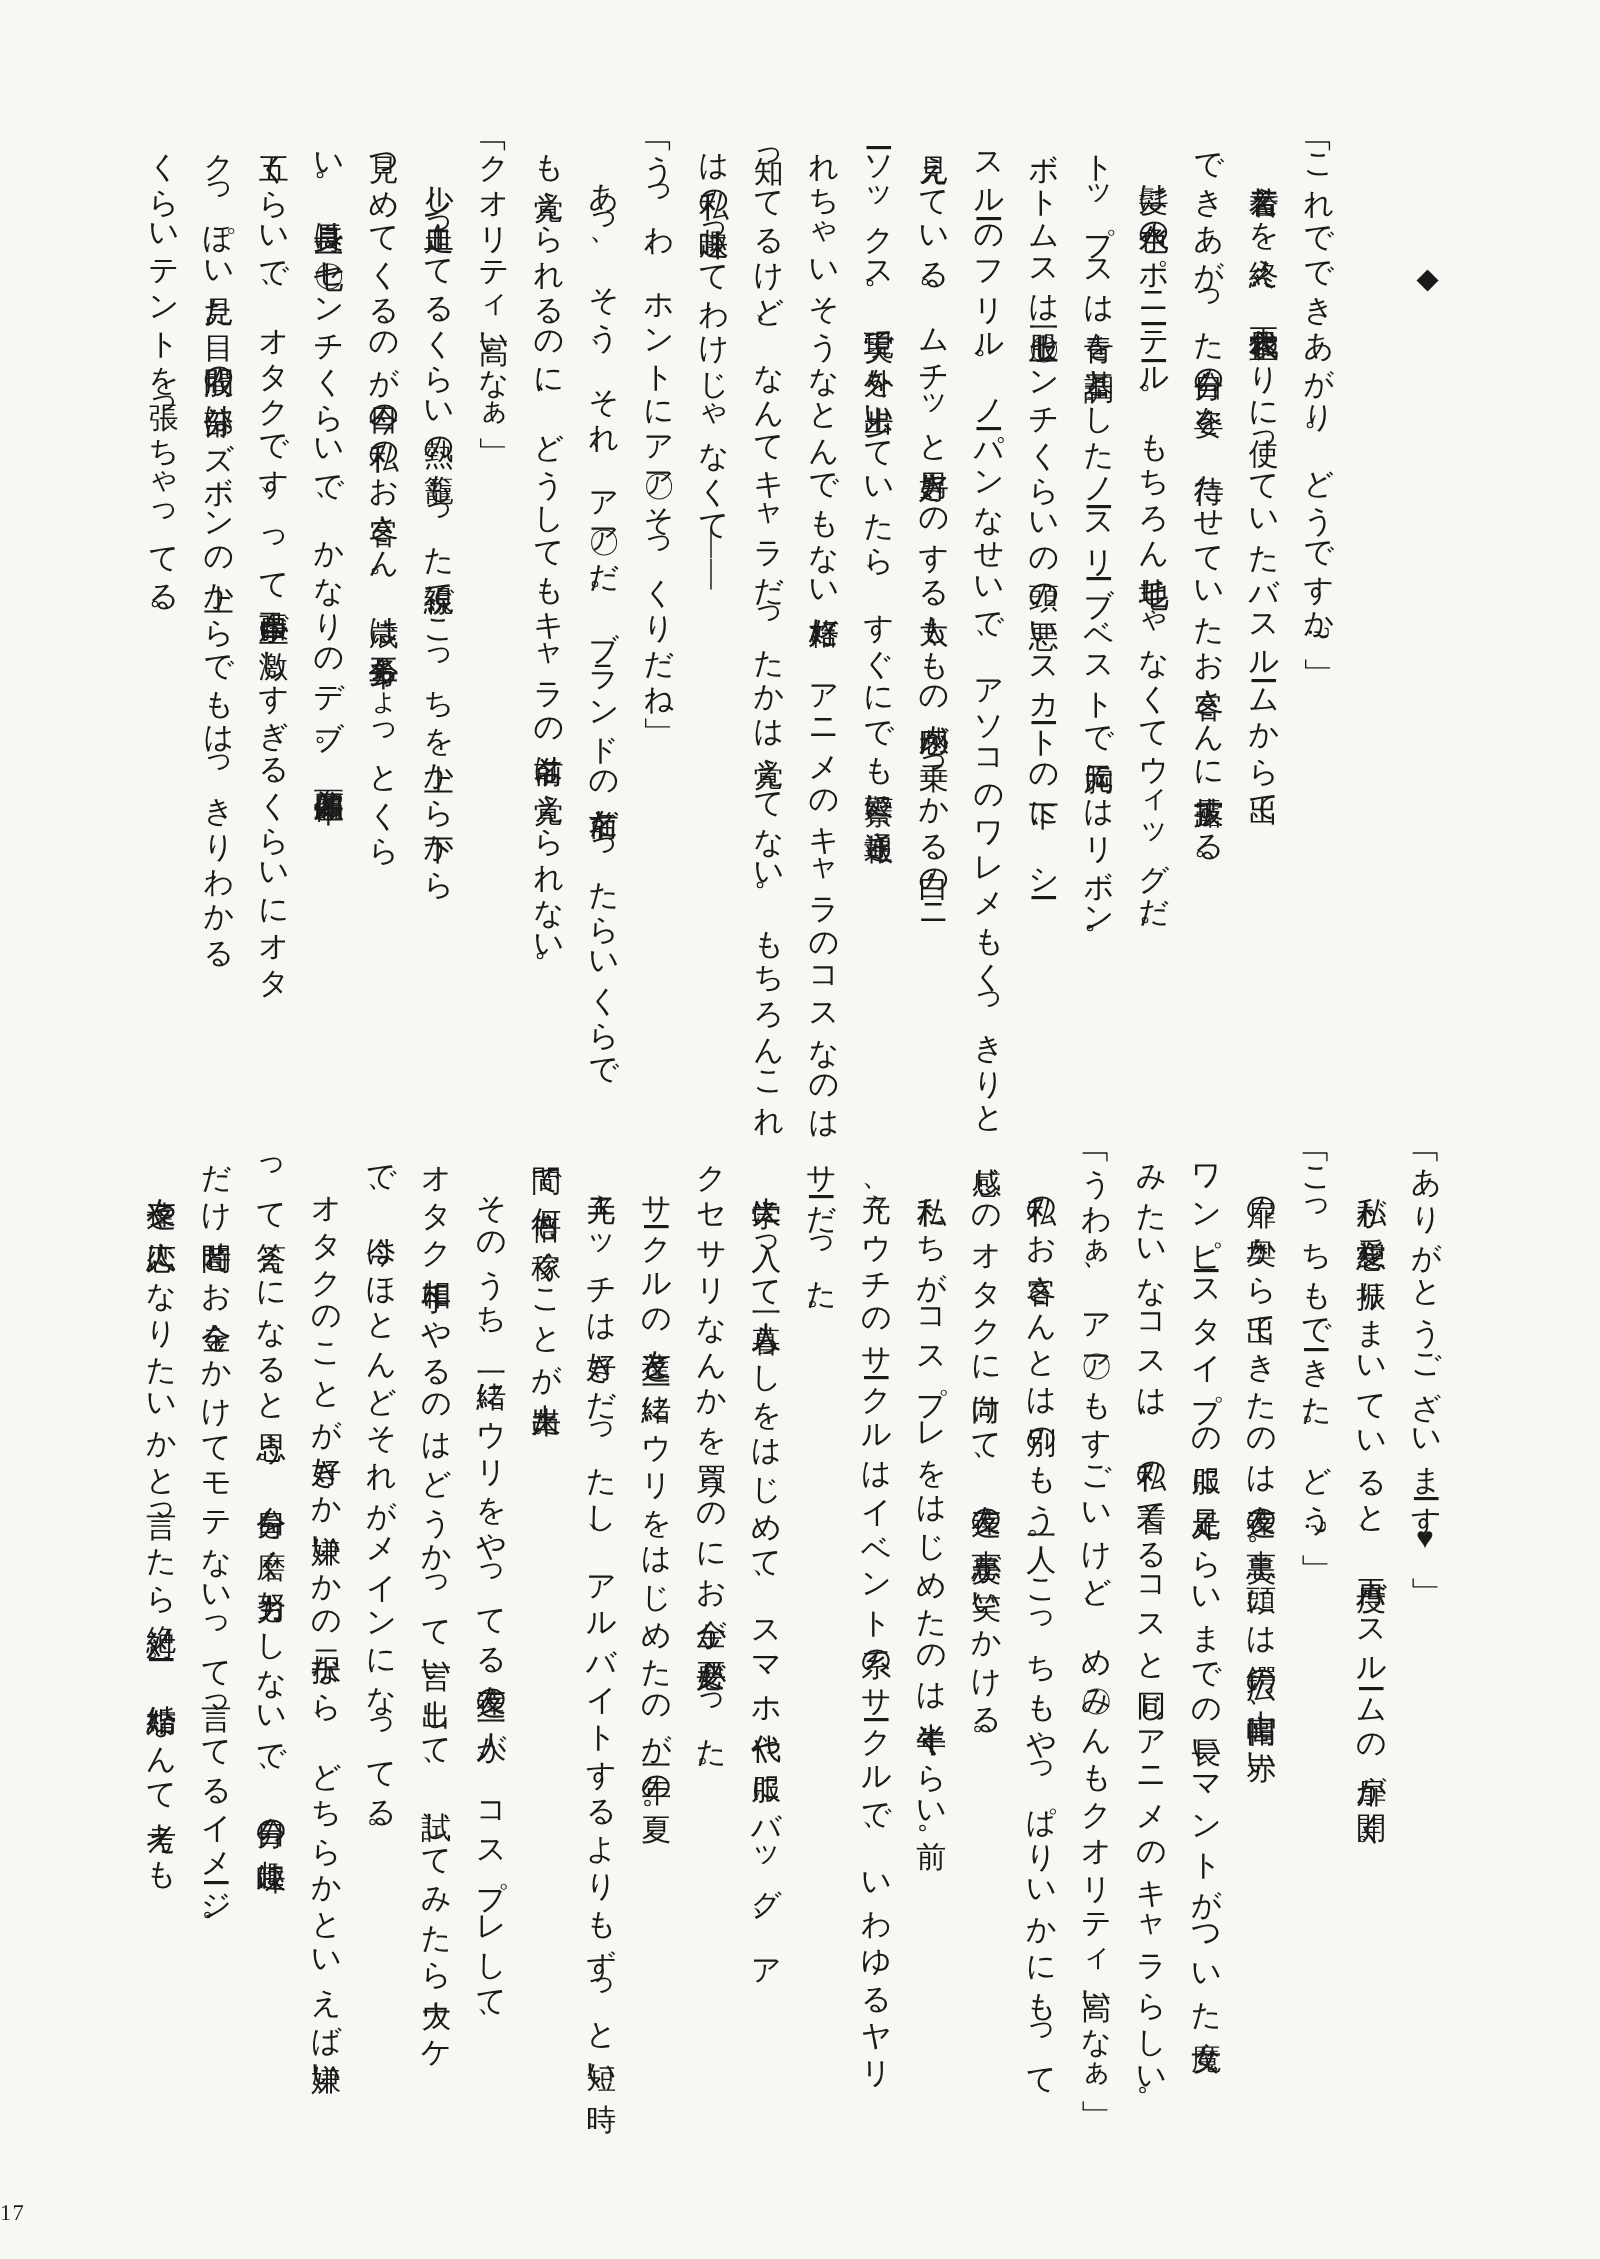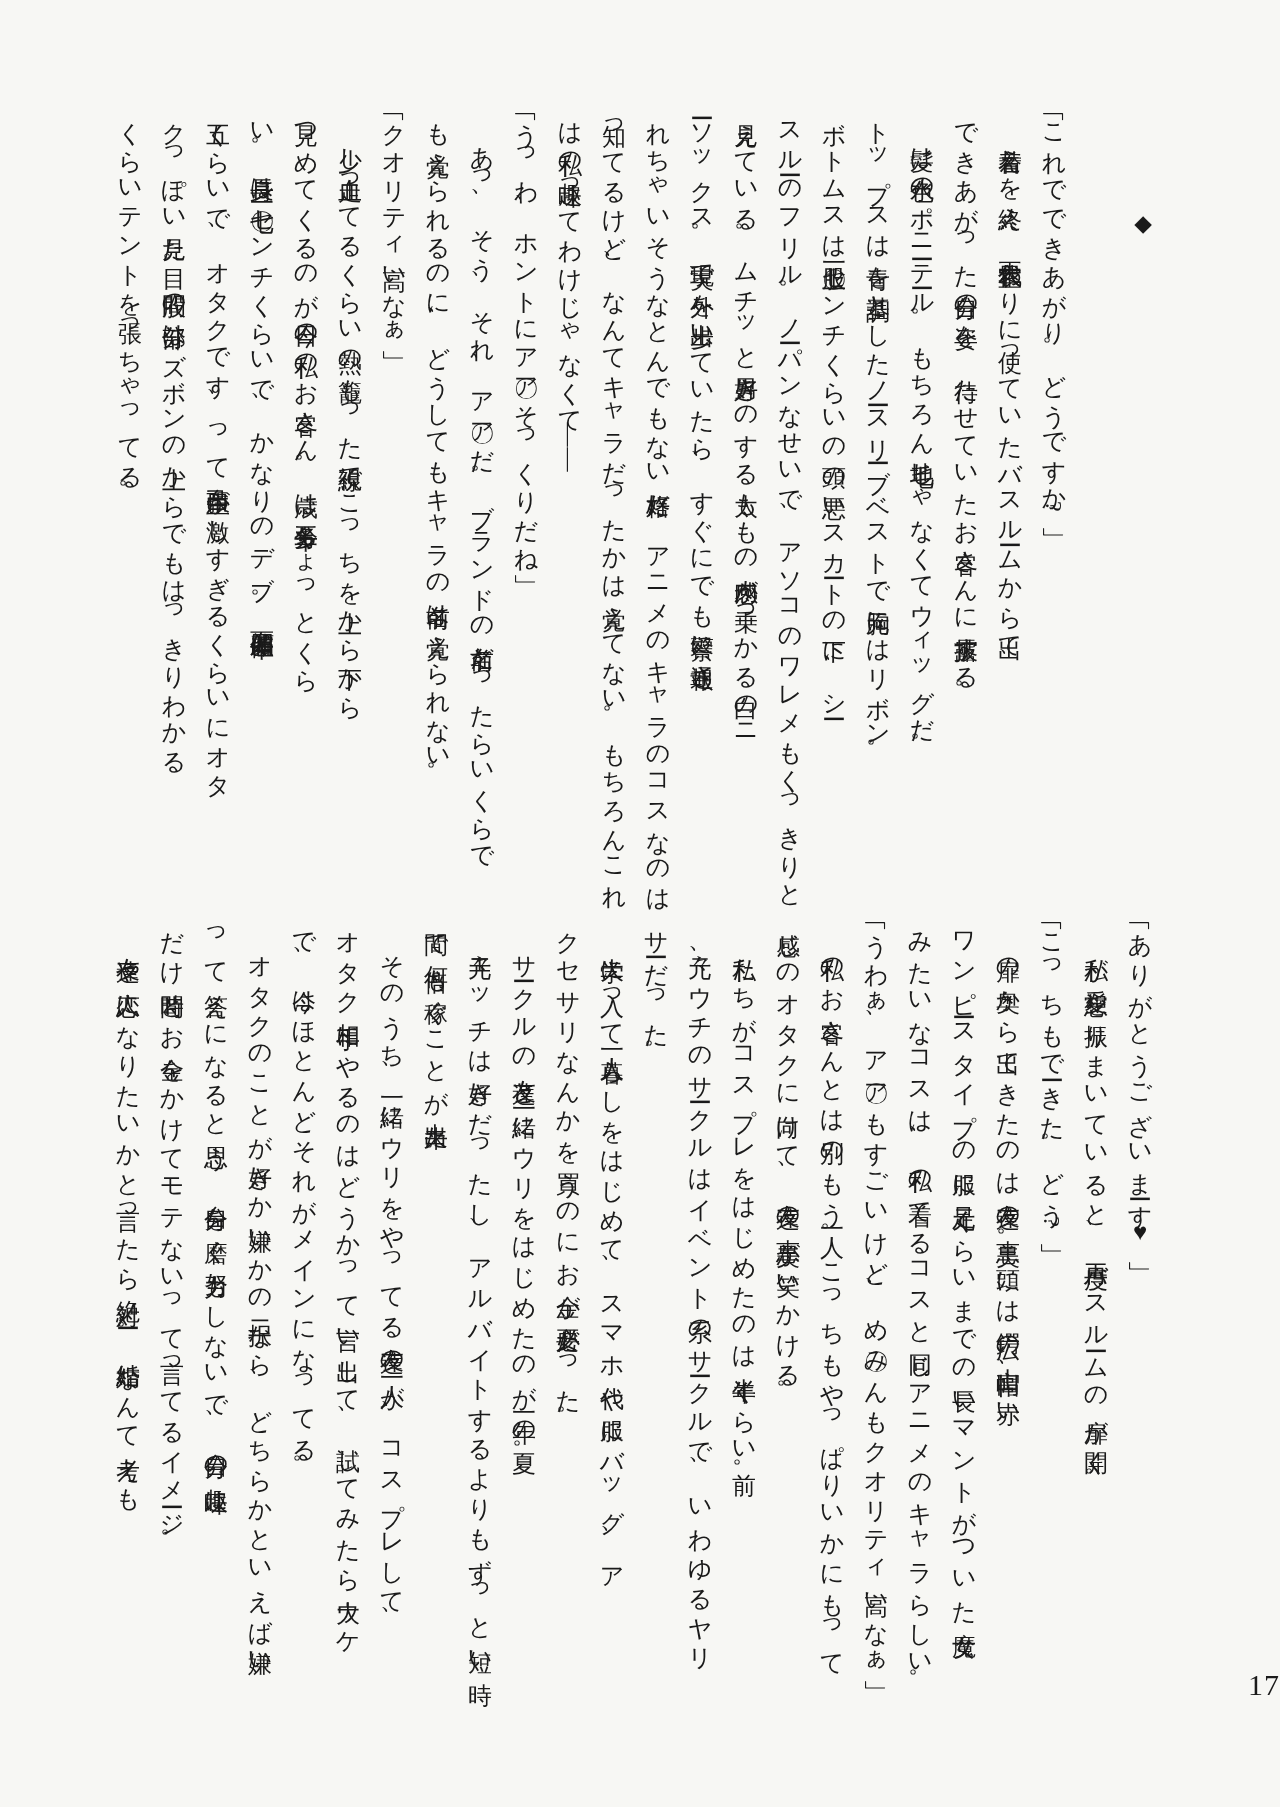--- a/index.html
+++ b/index.html
@@ -45,25 +45,25 @@
   }
   .line.indent { text-indent: 1em; }
   .divider-line {
     text-indent: 104px;
     margin-left: 44px;
     letter-spacing: 0;
     font-size: 23px;
   }
   .page-number {
     position: absolute;
-    top: 1668px;
+    top: 1760px;
     left: 0;
     width: 100%;
-    text-align: right;
-    font-size: 30px;
+    text-align: left;
+    font-size: 18px;
     color: var(--ink);
     letter-spacing: 1px;
   }
 </style>
 </head>
 <body>
 
 <div class="page">
 
   <div class="vblock top-block">

